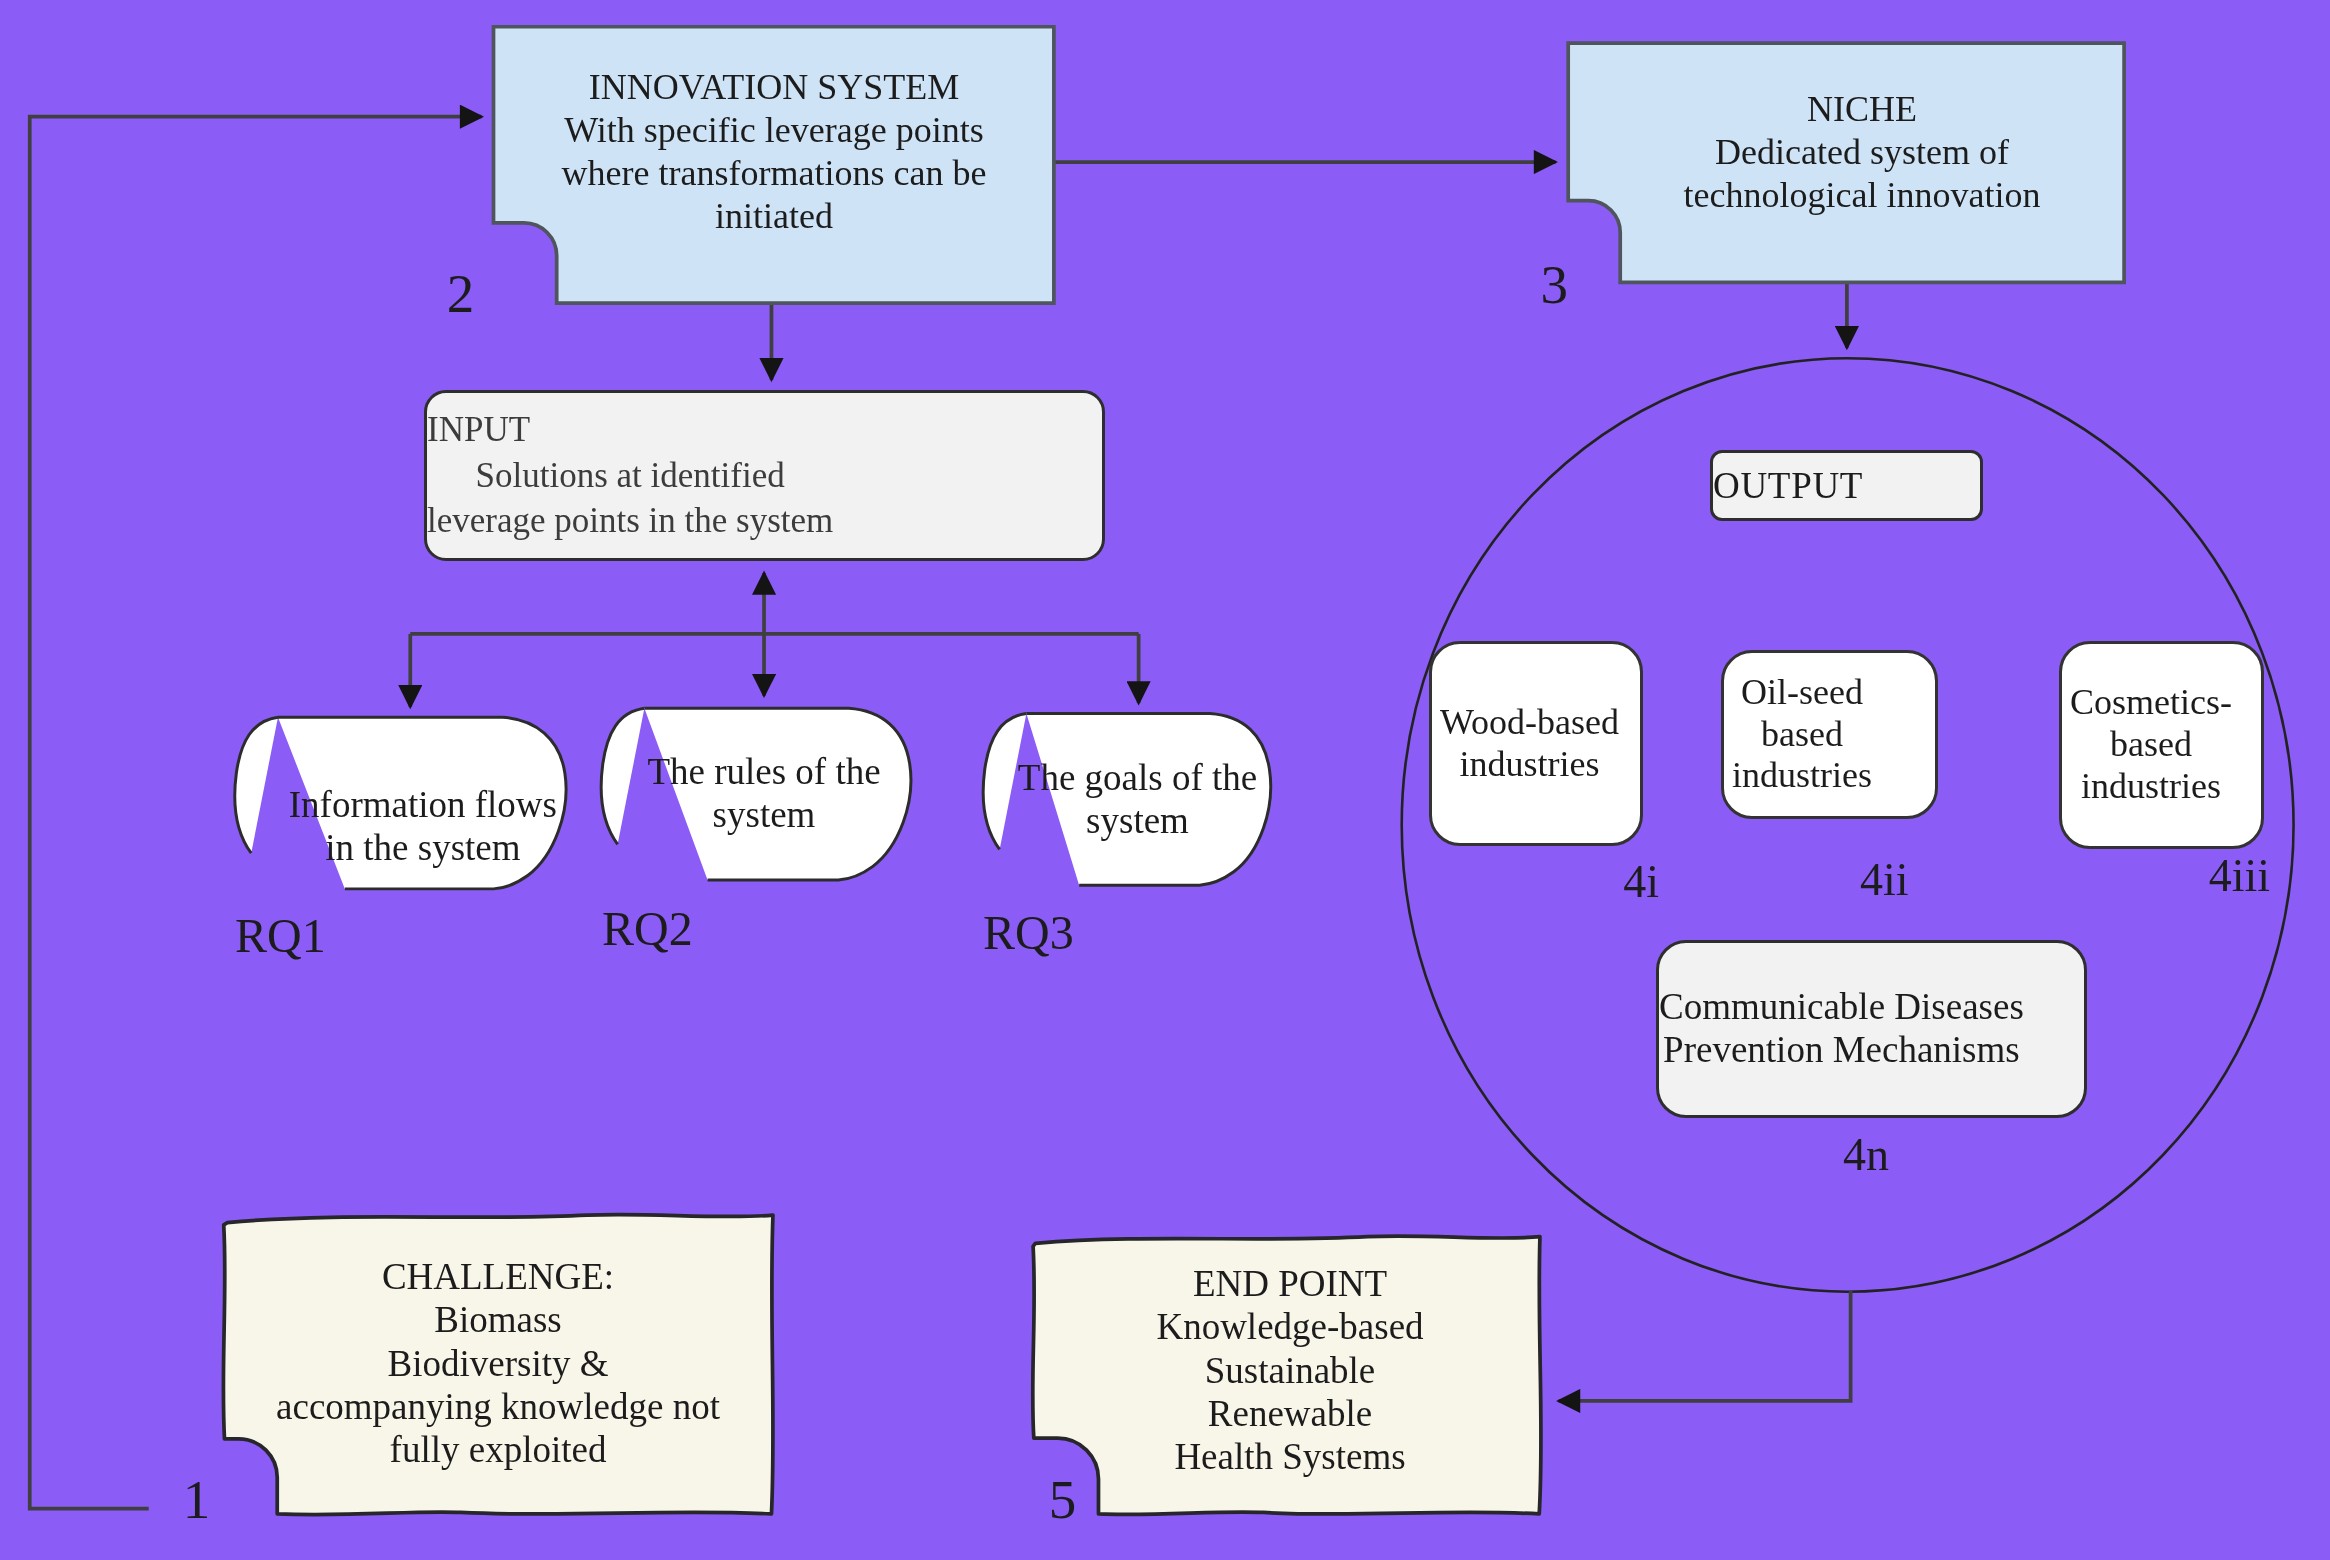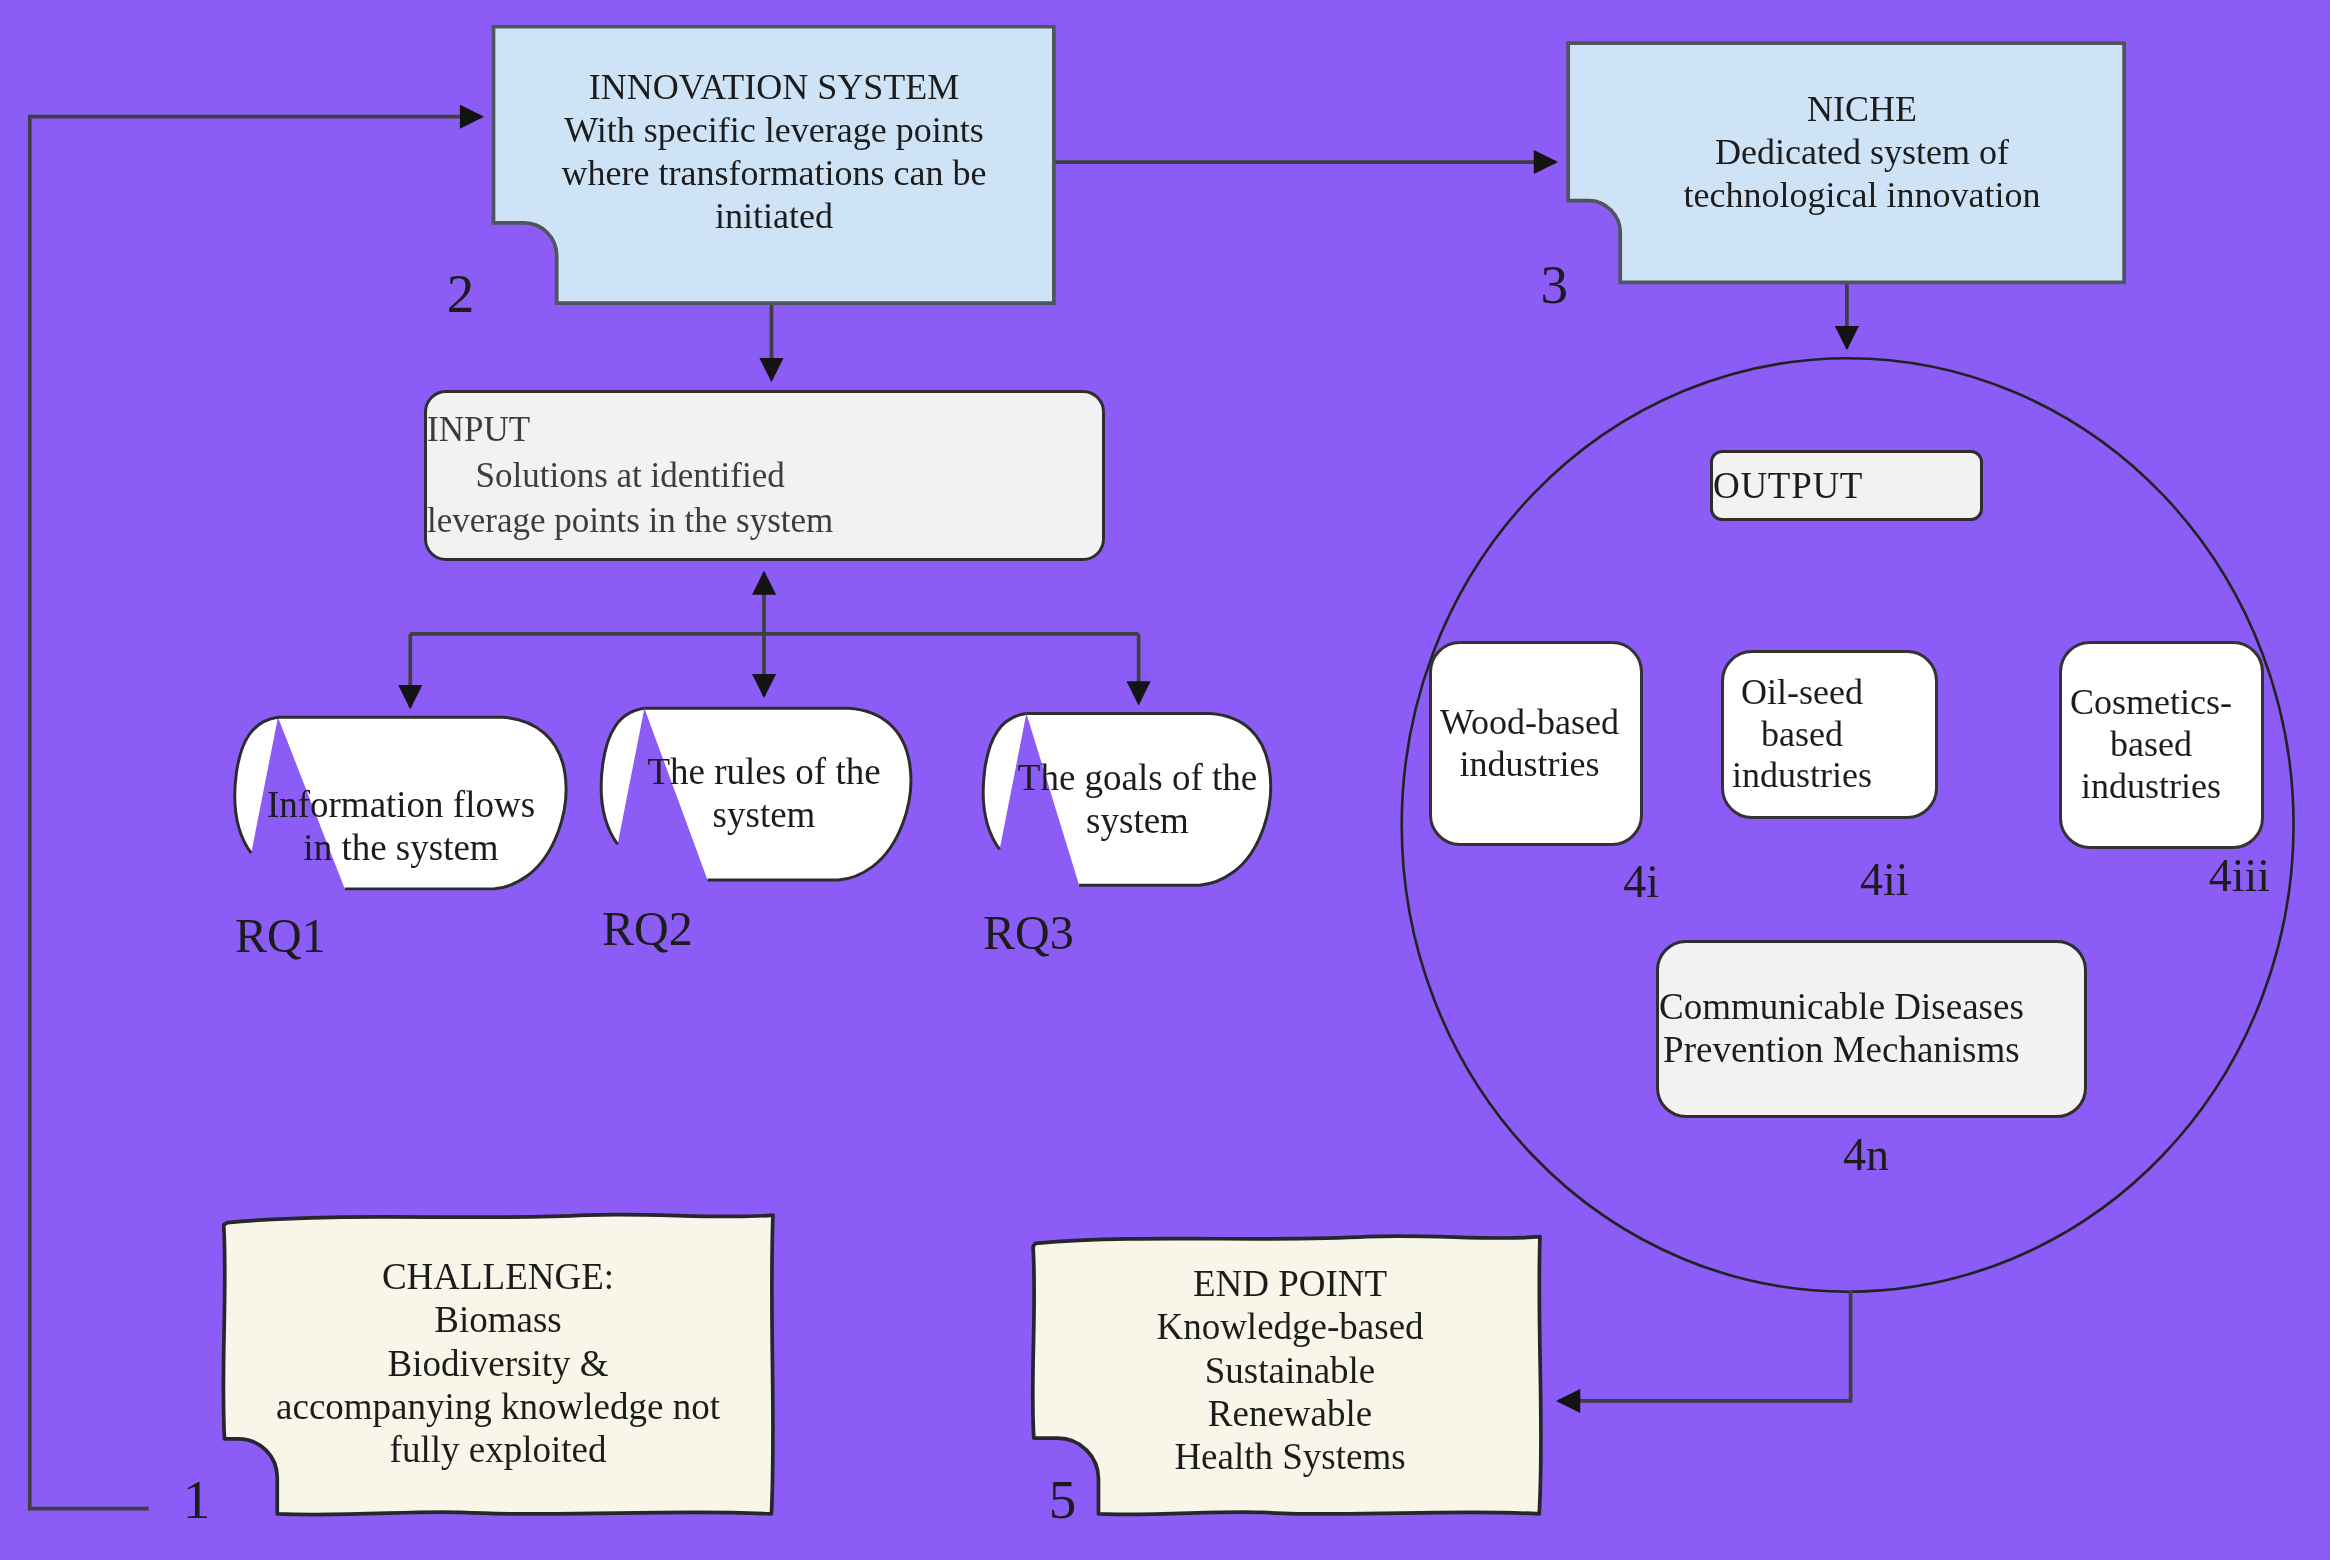--- a/index.html
+++ b/index.html
@@ -96,21 +96,21 @@
     <div class="pre">Dedicated system of
 technological innovation</div>
   </div>
 
   <div class="node-box" style="left:424px;top:390px;width:681px;height:171px;border-radius:22px;">
     <div class="input-text">INPUT</div>
     <div class="input-text pre">Solutions at identified
 leverage points in the system</div>
   </div>
 
-  <div class="txt flexc rq-text" style="left:245px;top:717px;width:312px;height:220px;position:absolute;">
+  <div class="txt flexc rq-text" style="left:245px;top:717px;width:312px;height:220px;position:absolute;align-items:flex-end;">
     <div class="pre">Information flows
 in the system</div>
   </div>
   <div class="txt flexc rq-text" style="left:608px;top:708px;width:312px;height:172px;position:absolute;">
     <div class="pre">The rules of the
 system</div>
   </div>
   <div class="txt flexc rq-text" style="left:989px;top:714px;width:297px;height:172px;position:absolute;">
     <div class="pre">The goals of the
 system</div>

